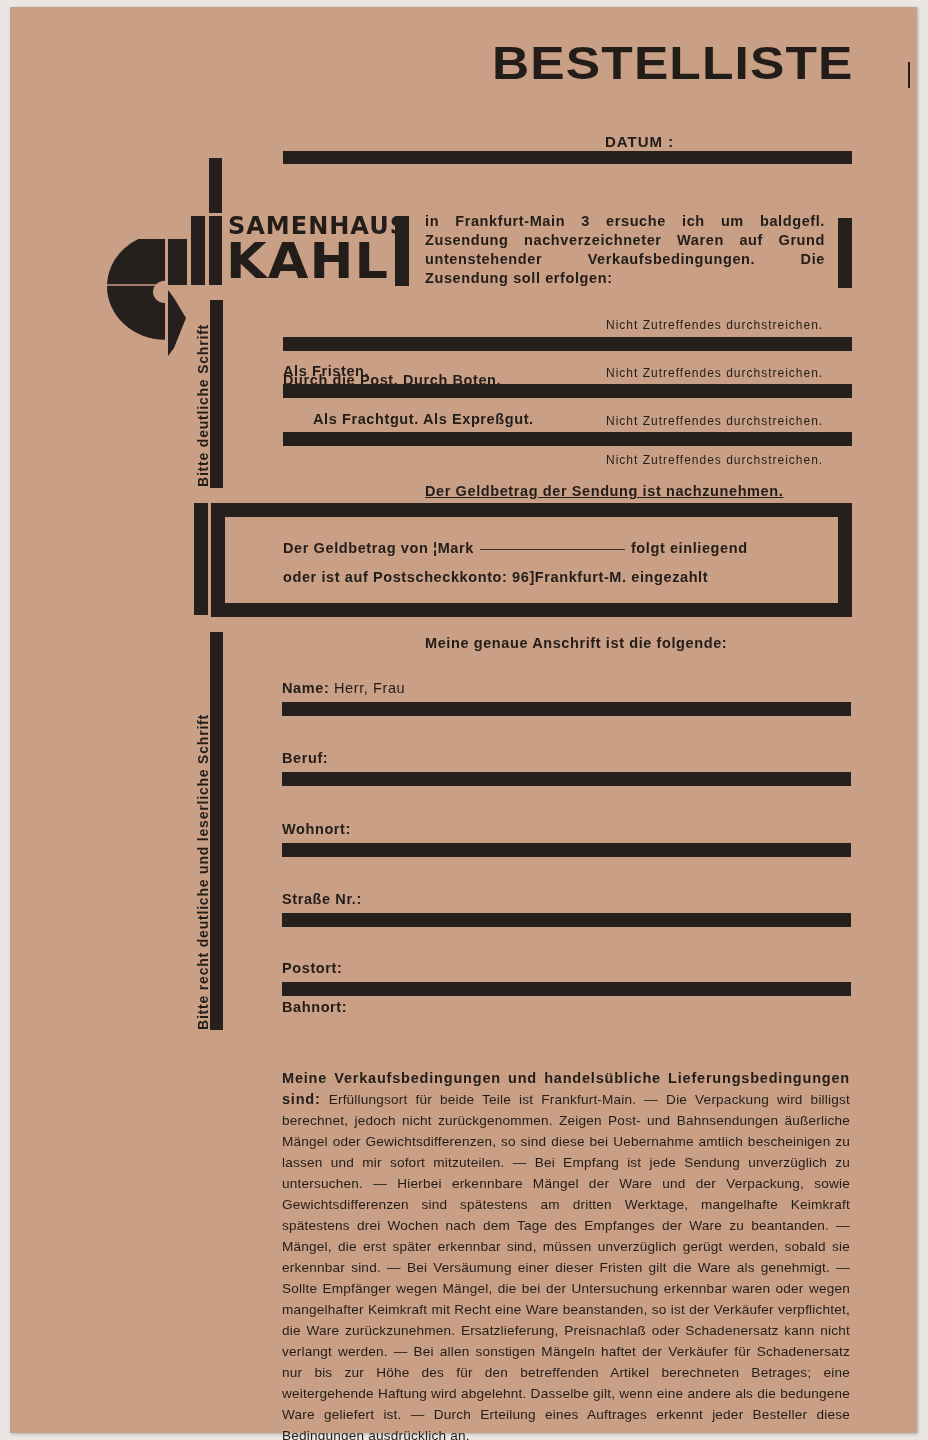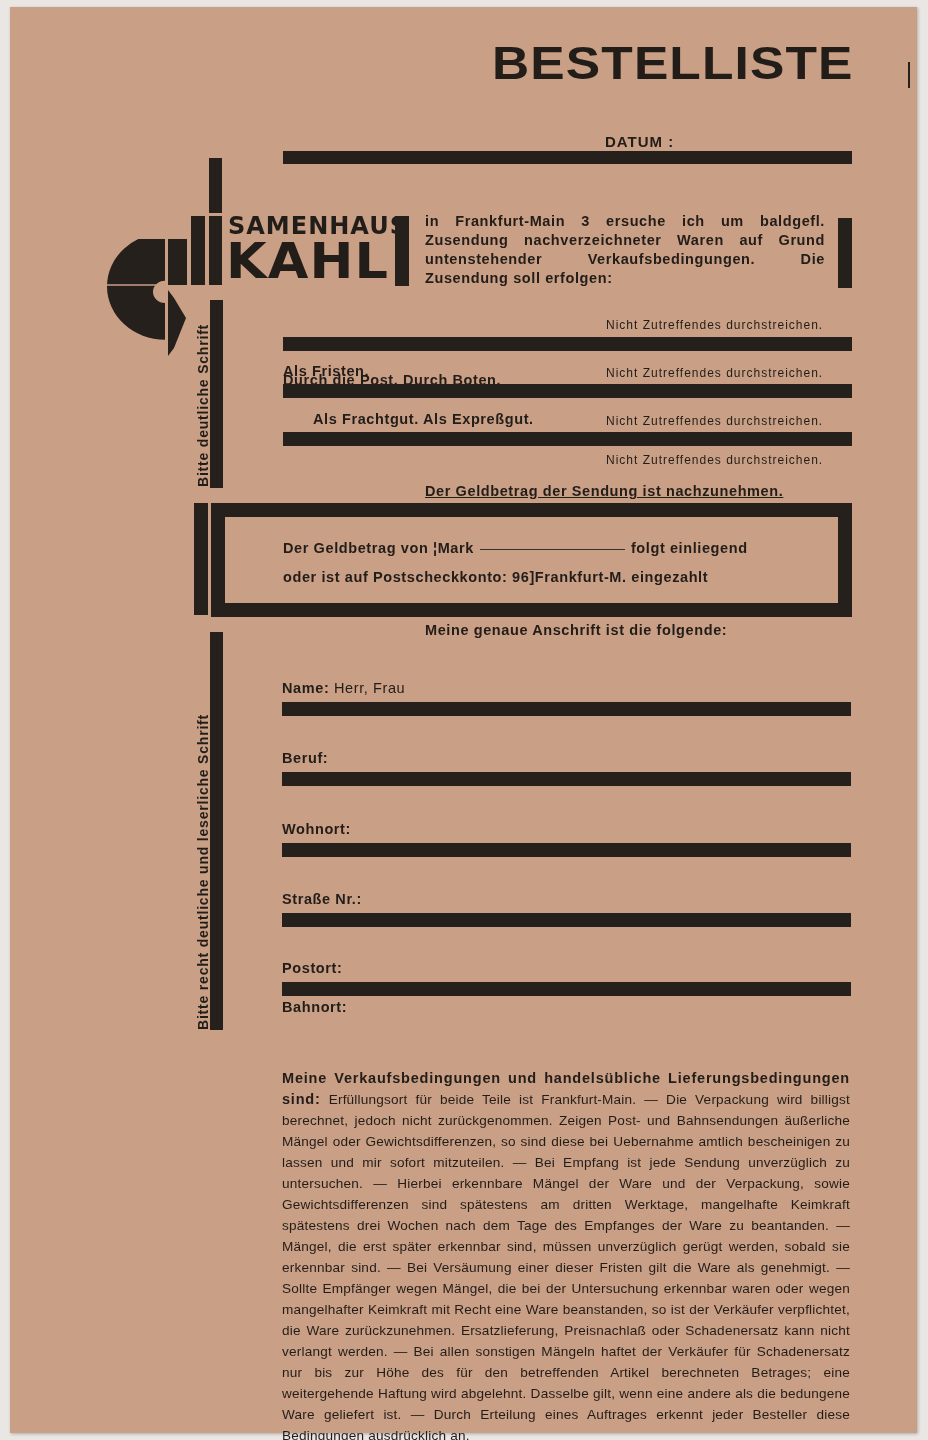--- a/index.html
+++ b/index.html
@@ -78,21 +78,21 @@
 <div class="abs note" style="left:606px;top:453px;">Nicht Zutreffendes durchstreichen.</div>
 <div class="abs lbl" style="left:425px;top:483px;text-decoration:underline;">Der Geldbetrag der Sendung ist nachzunehmen.</div>
 
 <div class="bar" style="left:194px;top:503px;width:14px;height:112px;"></div>
 <div class="abs" style="left:211px;top:503px;width:613px;height:86px;border:14px solid #26201d;"></div>
 <div class="abs lbl" style="left:283px;top:540px;">
   <span>Der Geldbetrag von ¦Mark</span><span class="uline"></span><span>folgt einliegend</span>
 </div>
 <div class="abs lbl" style="left:283px;top:569px;">oder ist auf Postscheckkonto: 96]Frankfurt-M. eingezahlt</div>
 
-<div class="abs lbl" style="left:425px;top:622px;">Meine genaue Anschrift ist die folgende:</div>
+<div class="abs lbl" style="left:425px;top:635px;">Meine genaue Anschrift ist die folgende:</div>
 
 <div class="abs lbl" style="left:282px;top:680px;">
   <span>Name:</span>
   <span style="font-weight:normal;text-align:center;">Herr, Frau</span>
 </div>
 <div class="bar" style="left:282px;top:702px;width:569px;height:14px;"></div>
 
 <div class="abs lbl" style="left:282px;top:750px;">Beruf:</div>
 <div class="bar" style="left:282px;top:772px;width:569px;height:14px;"></div>
 

